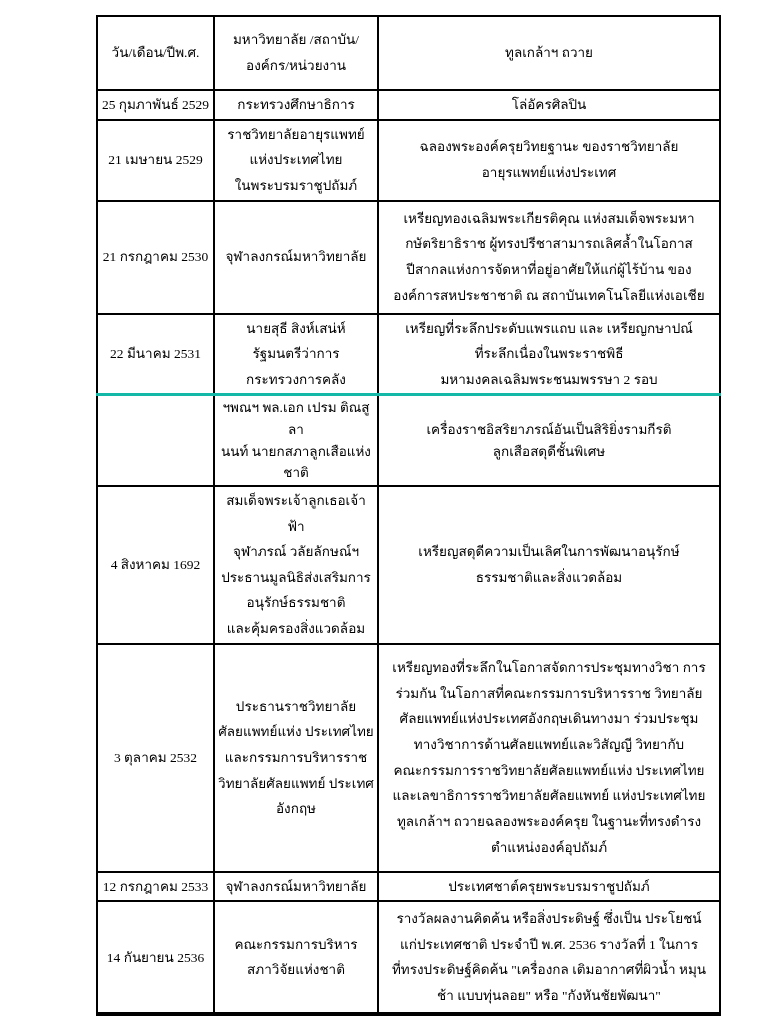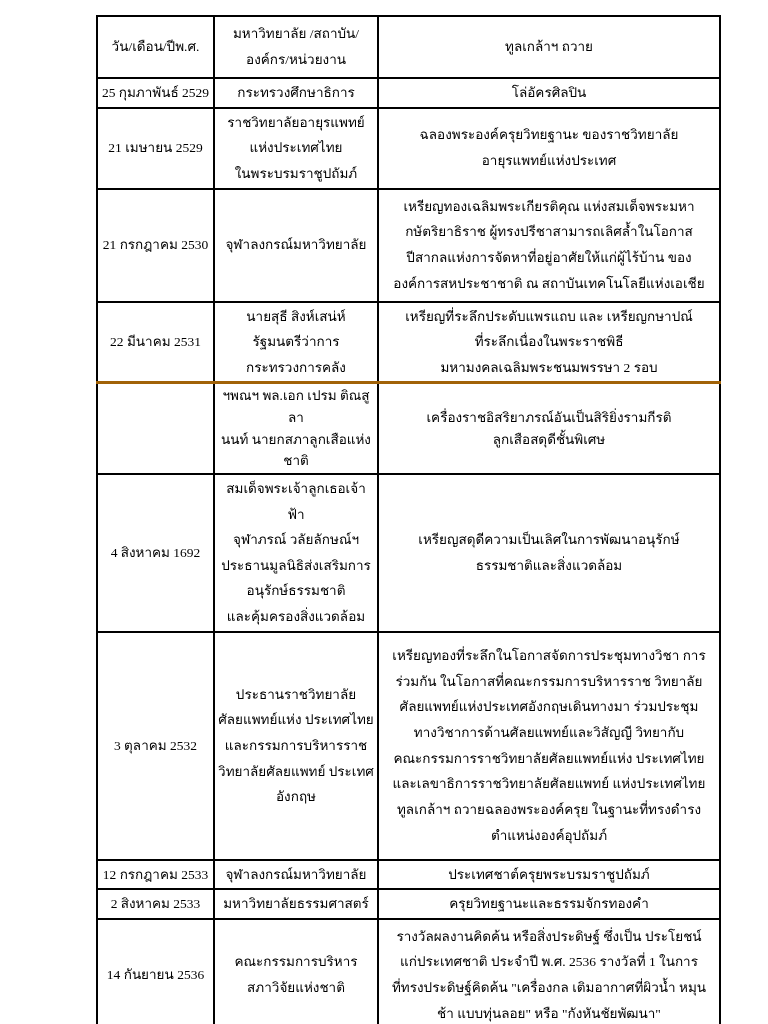--- a/index.html
+++ b/index.html
@@ -31,27 +31,27 @@
     font-size: 13.5px;
     line-height: 1.9;
     white-space: pre-line;
     padding: 1px 3px;
     overflow: hidden;
   }
   col.c-date { width: 117px; }
   col.c-org  { width: 164px; }
   col.c-item { width: 342px; }
 
-  tr.thick-top td { border-top: 3px solid #a16207; }
+  tr.thick-top td { border-top: 3px solid #14b8a6; }
   table.doc-table tr:last-child td { border-bottom: 4px solid #000000; }
 
   td.v-top { vertical-align: top; }
   tr.tight td { line-height: 1.6; }
 
-  .h-header   { height: 62px; }
+  .h-header   { height: 74px; }
   .h-r1       { height: 53px; }
   .h-r2       { height: 26px; }
   .h-r3       { height: 78px; }
   .h-r4       { height: 113px; }
   .h-r5       { height: 77px; }
   .h-r6       { height: 42px; }
   .h-r7       { height: 128px; }
   .h-r8       { height: 228px; }
   .h-r9       { height: 26px; margin-top: 8px; }
   .h-r10      { height: 25px; }
@@ -146,25 +146,20 @@
 ทูลเกล้าฯ ถวายฉลองพระองค์ครุย ในฐานะที่ทรงดำรง
 ตำแหน่งองค์อุปถัมภ์</td>
     </tr>
 
     <tr class="h-r9">
       <td>12 กรกฎาคม 2533</td>
       <td>จุฬาลงกรณ์มหาวิทยาลัย</td>
       <td>ประเทศชาต์ครุยพระบรมราชูปถัมภ์</td>
     </tr>
 
-    <tr class="h-r10">
-      <td>2 สิงหาคม 2533</td>
-      <td>มหาวิทยาลัยธรรมศาสตร์</td>
-      <td>ครุยวิทยฐานะและธรรมจักรทองคำ</td>
-    </tr>
 
     <tr class="h-r11">
       <td>14 กันยายน 2536</td>
       <td>คณะกรรมการบริหาร
 สภาวิจัยแห่งชาติ</td>
       <td>รางวัลผลงานคิดค้น หรือสิ่งประดิษฐ์ ซึ่งเป็น ประโยชน์
 แก่ประเทศชาติ ประจำปี พ.ศ. 2536 รางวัลที่ 1 ในการ
 ที่ทรงประดิษฐ์คิดค้น "เครื่องกล เติมอากาศที่ผิวน้ำ หมุน
 ช้า แบบทุ่นลอย" หรือ "กังหันชัยพัฒนา"</td>
     </tr>

